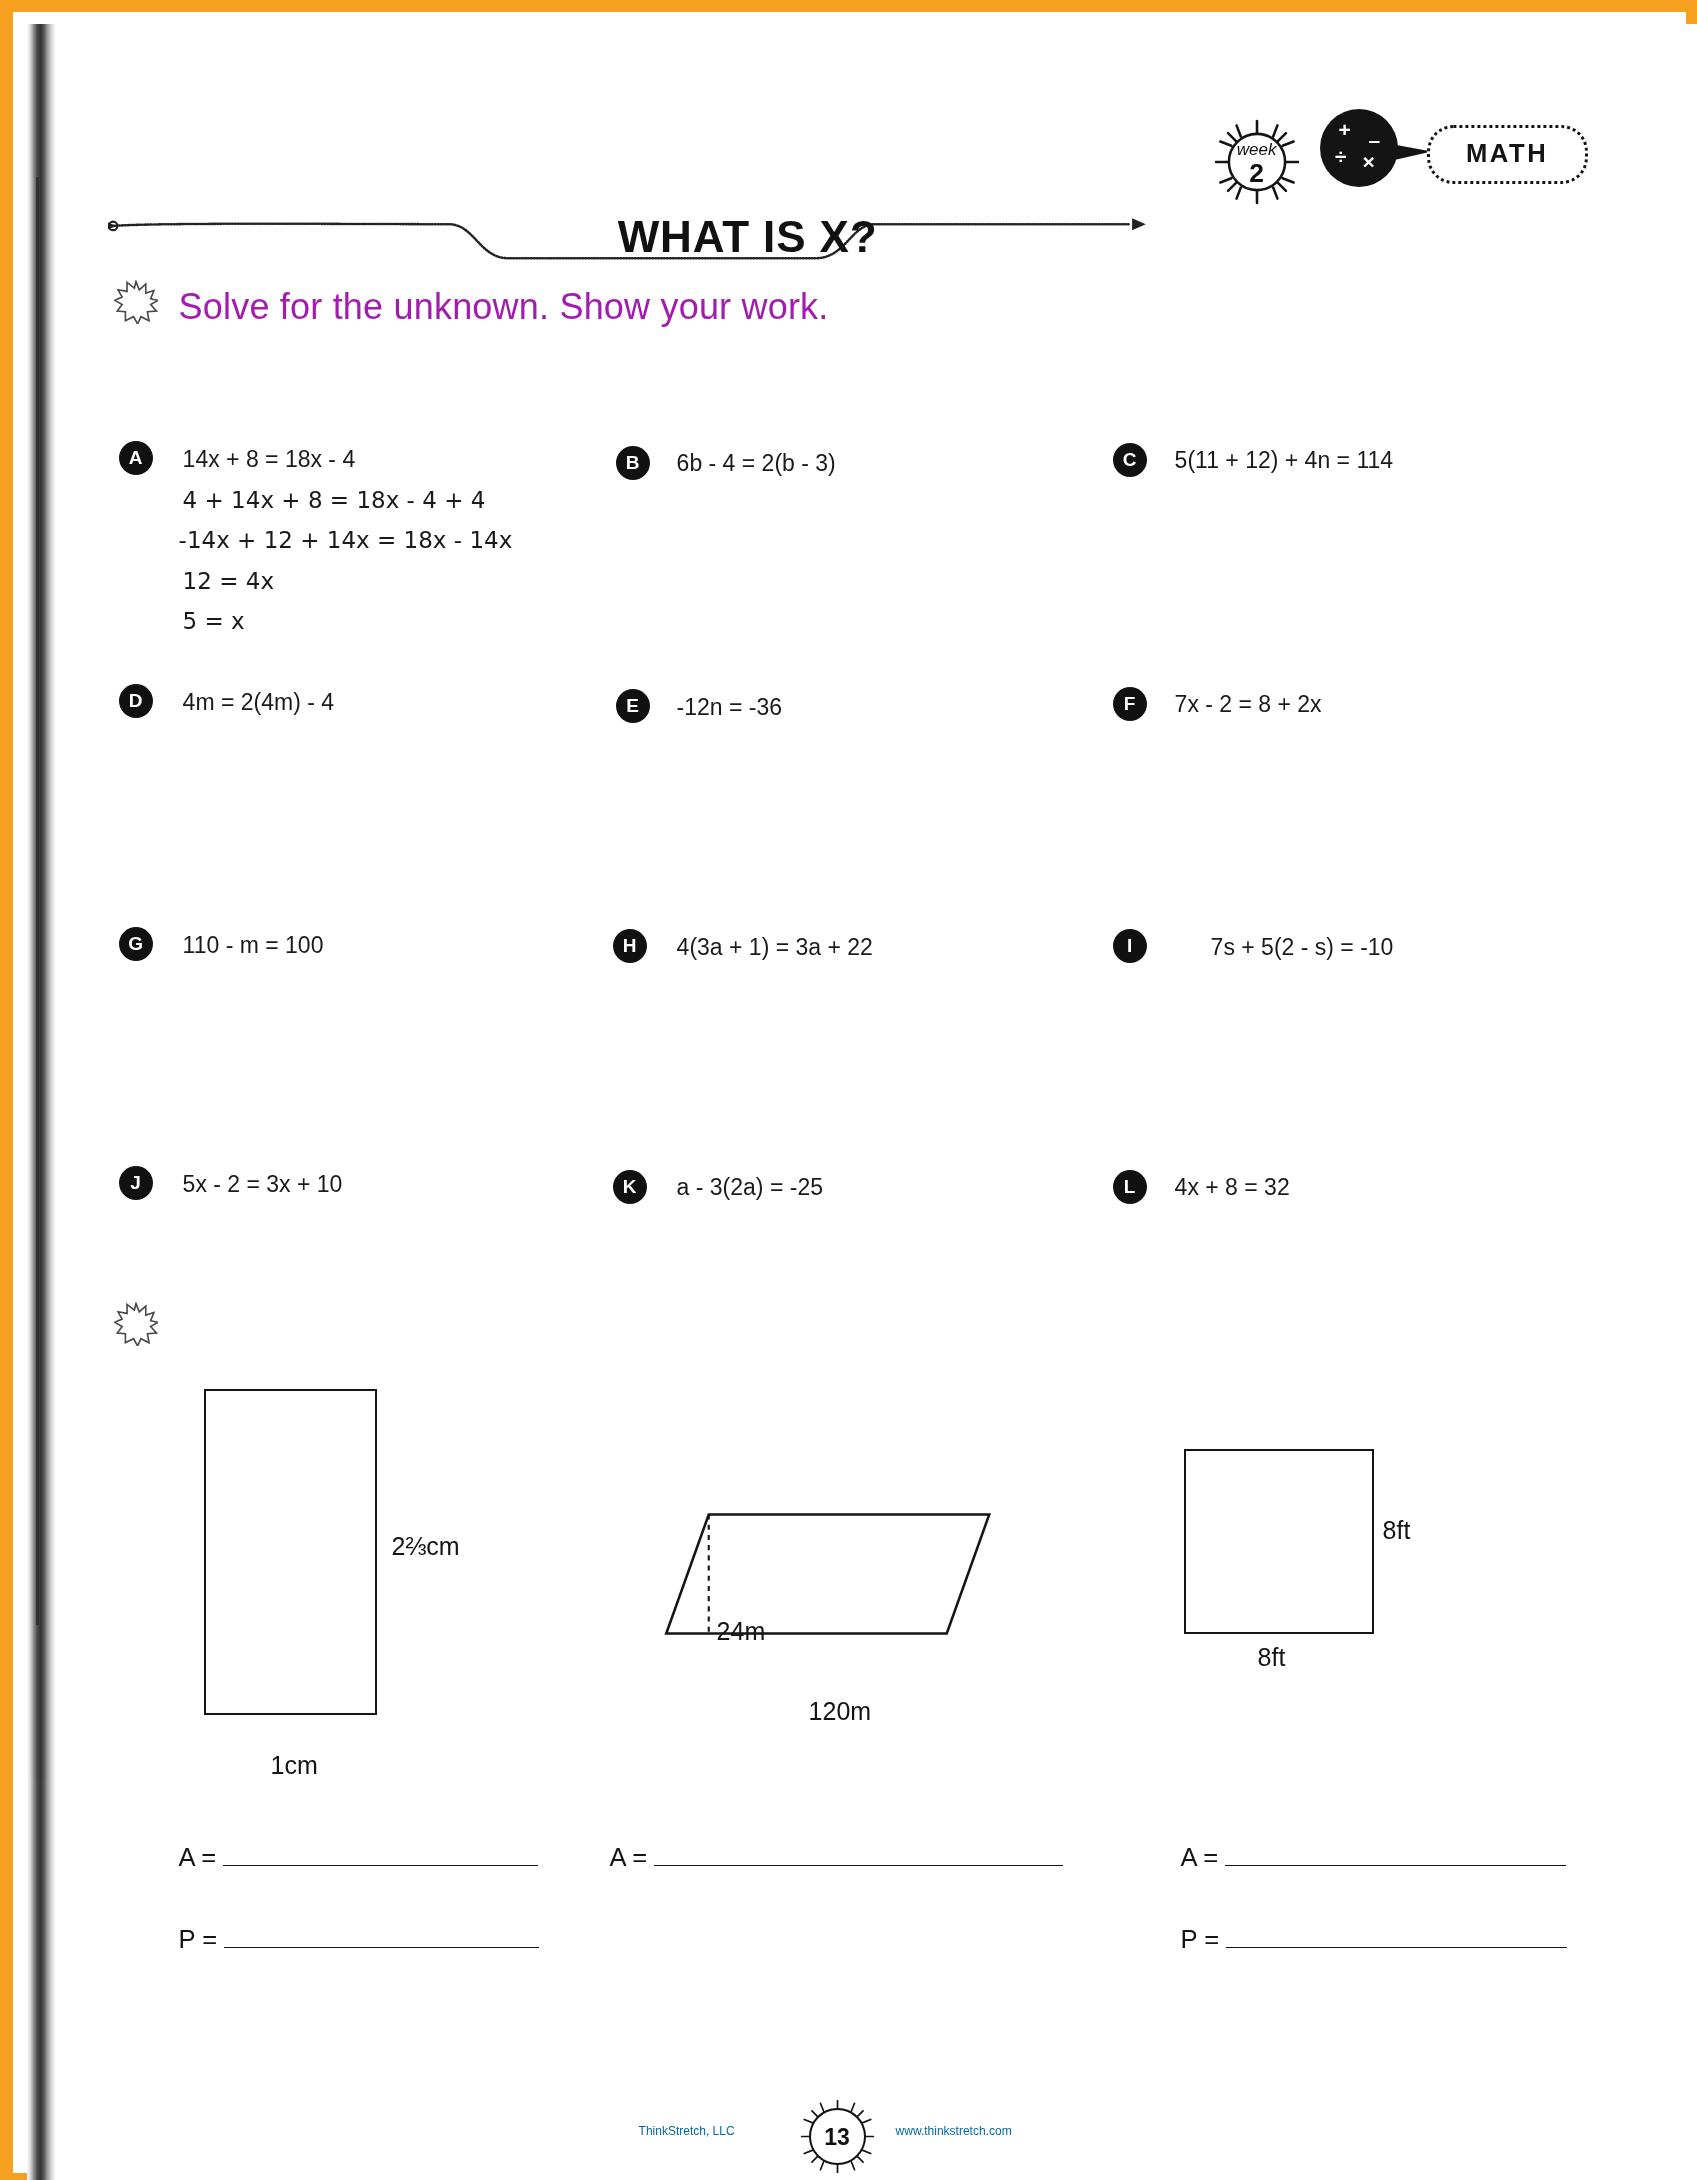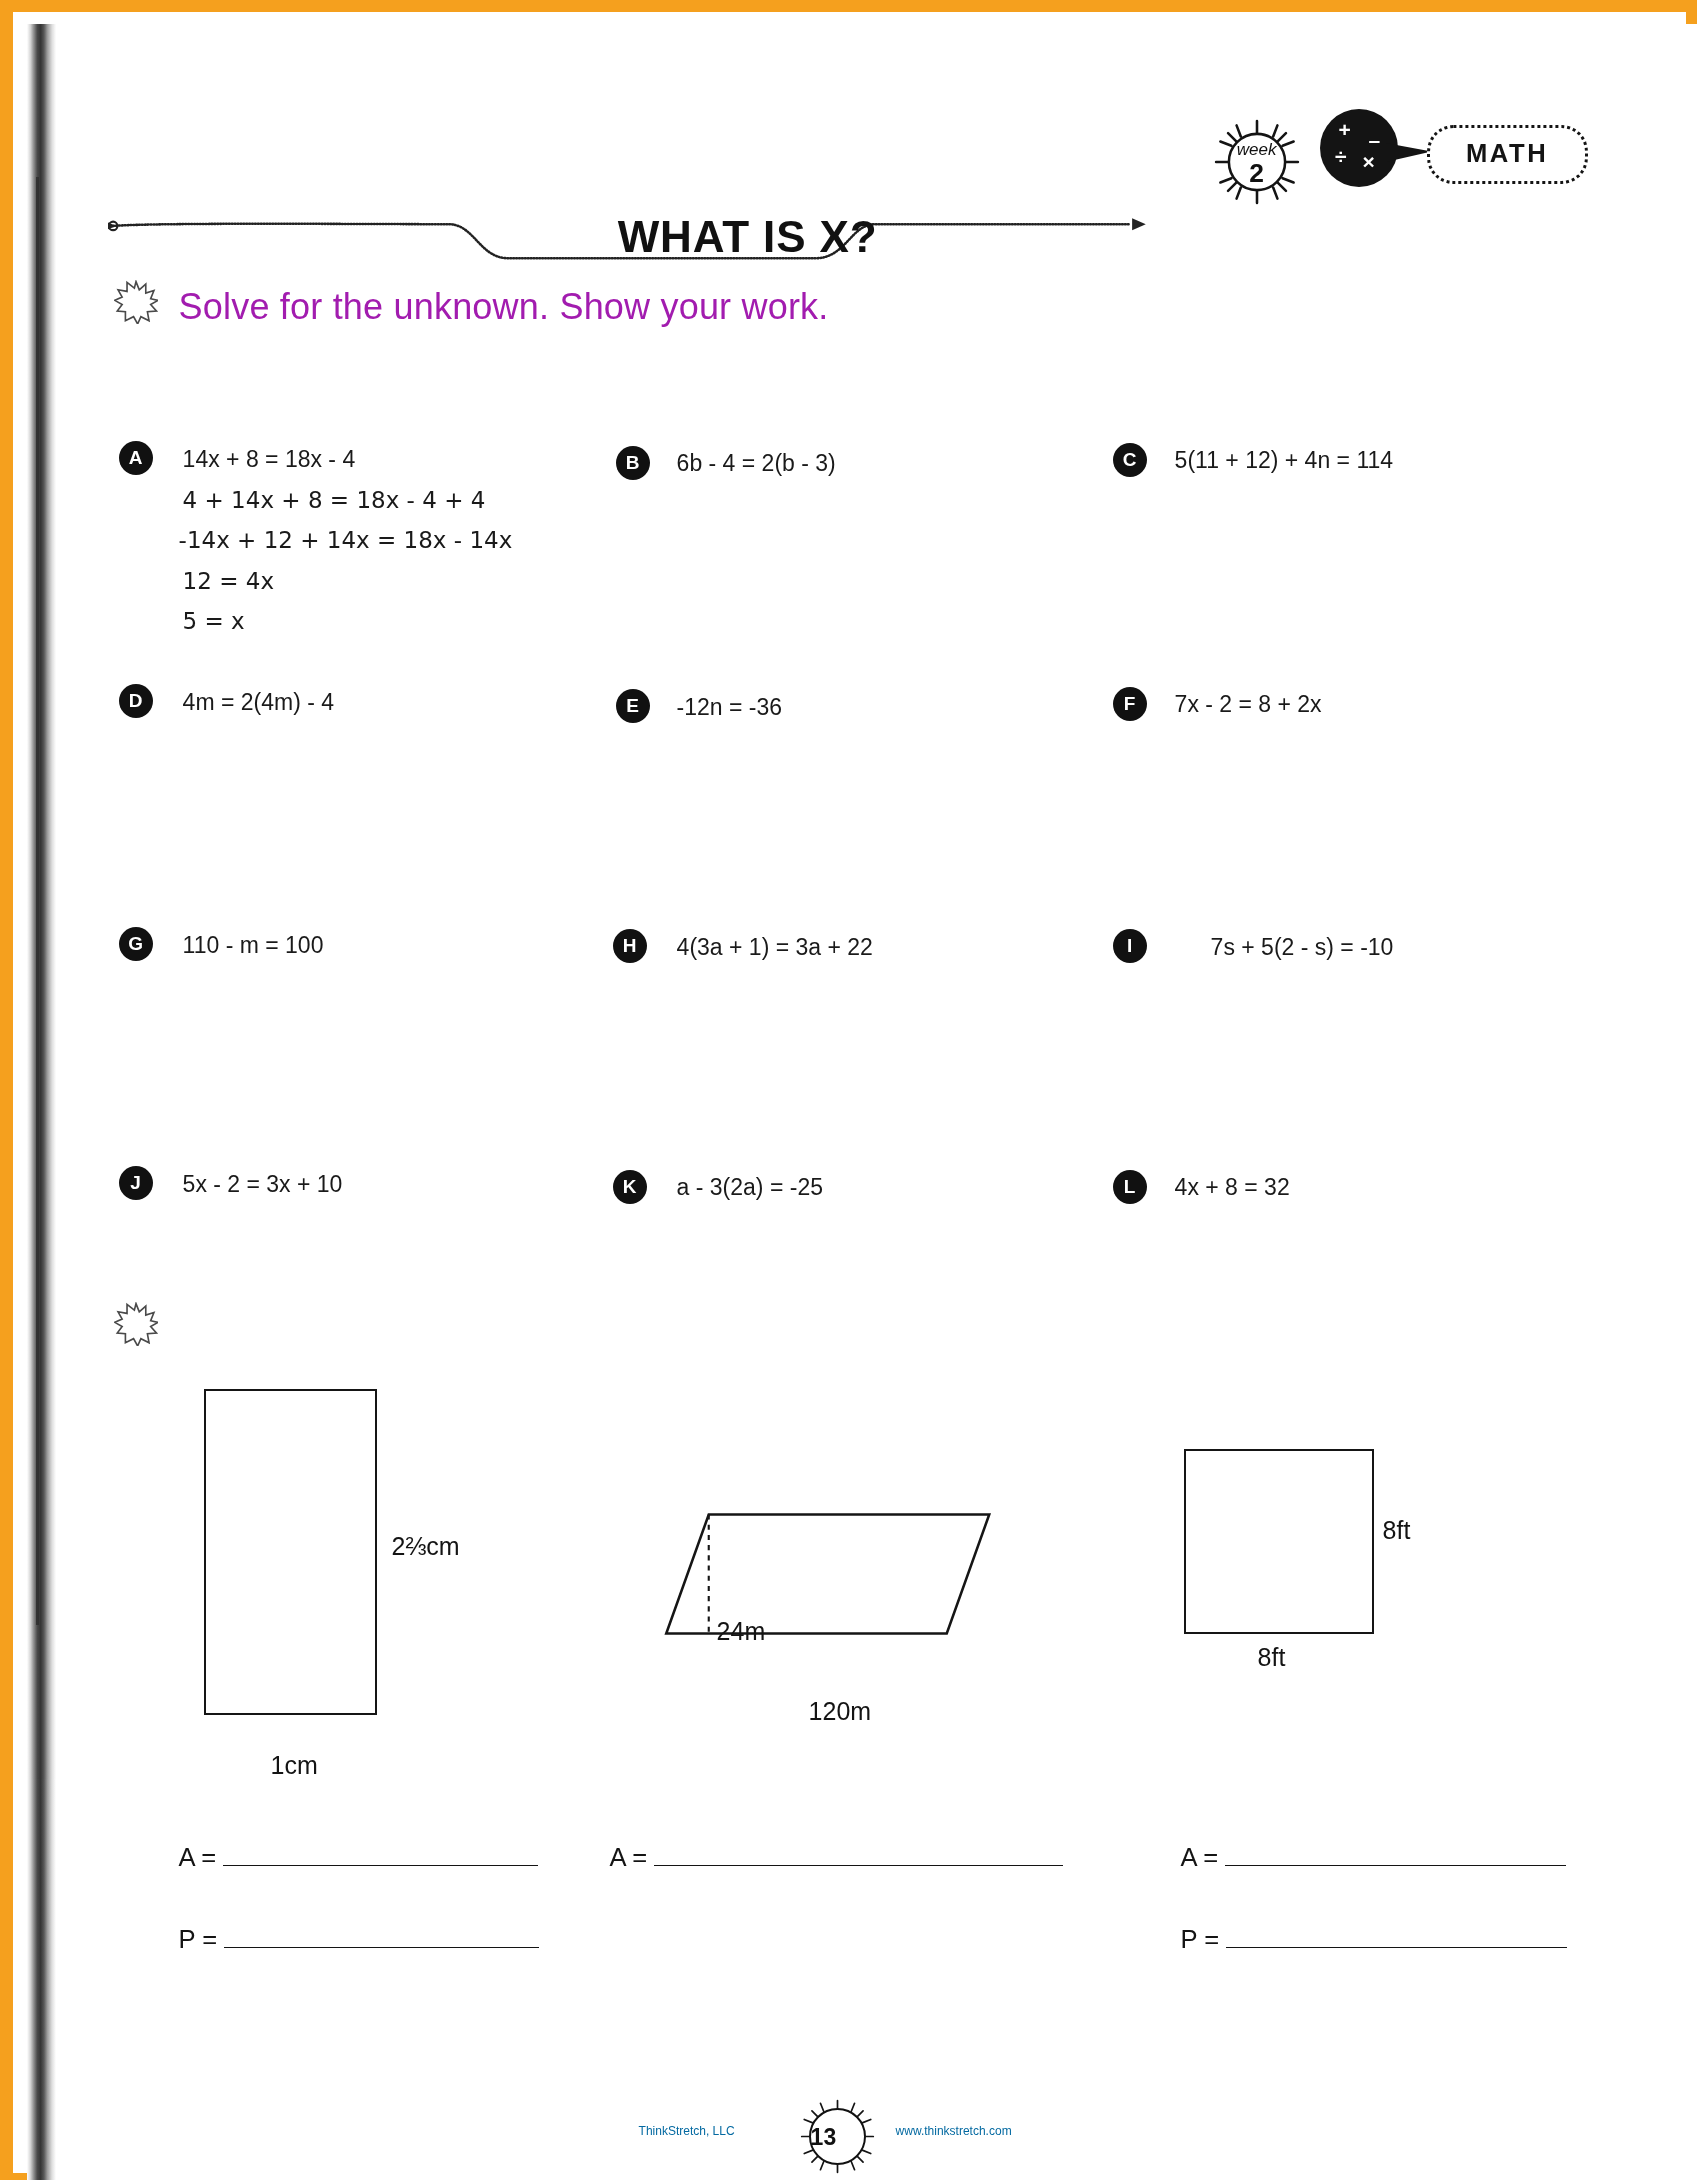--- a/index.html
+++ b/index.html
@@ -162,21 +162,21 @@
   .ul { border-bottom: 1.7px solid #141414; display:inline-block; height:19px; }
 
   
   .footer-text { position:absolute; font-size:12px; color:#0369a1; }
   .page-circle {
     position:absolute; left:782px; top:2084px;
     width:53px; height:53px; border-radius:50%;
     border:2.6px solid #111; background:#fff;
   }
   .page-circle .pc-num {
-    position:absolute; left:0; top:13.6px; width:53px; text-align:left;
+    position:absolute; left:0; top:13.6px; width:53px; text-align:center;
     font-size:23px; font-weight:700; color:#111;
   }
 </style>
 </head>
 <body>
 
 <div class="page-frame">
   <div class="sheet">
 
     <div class="gutter"></div>

